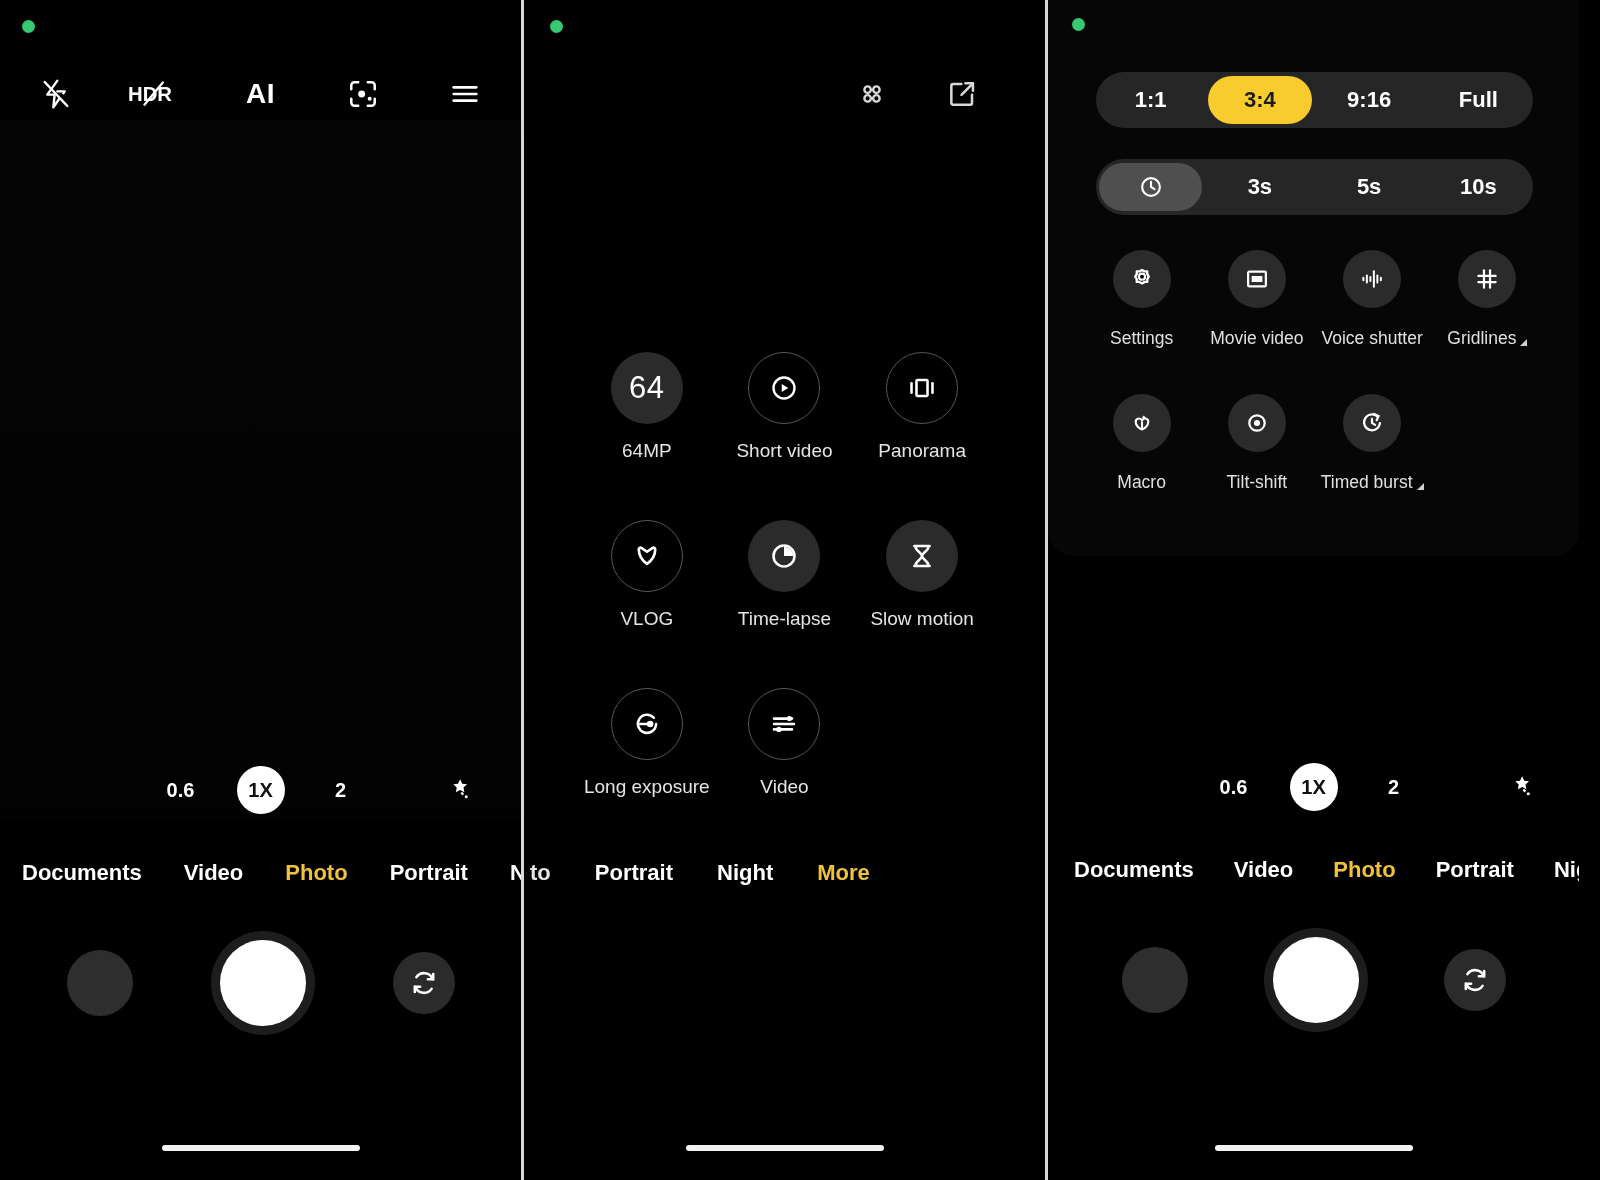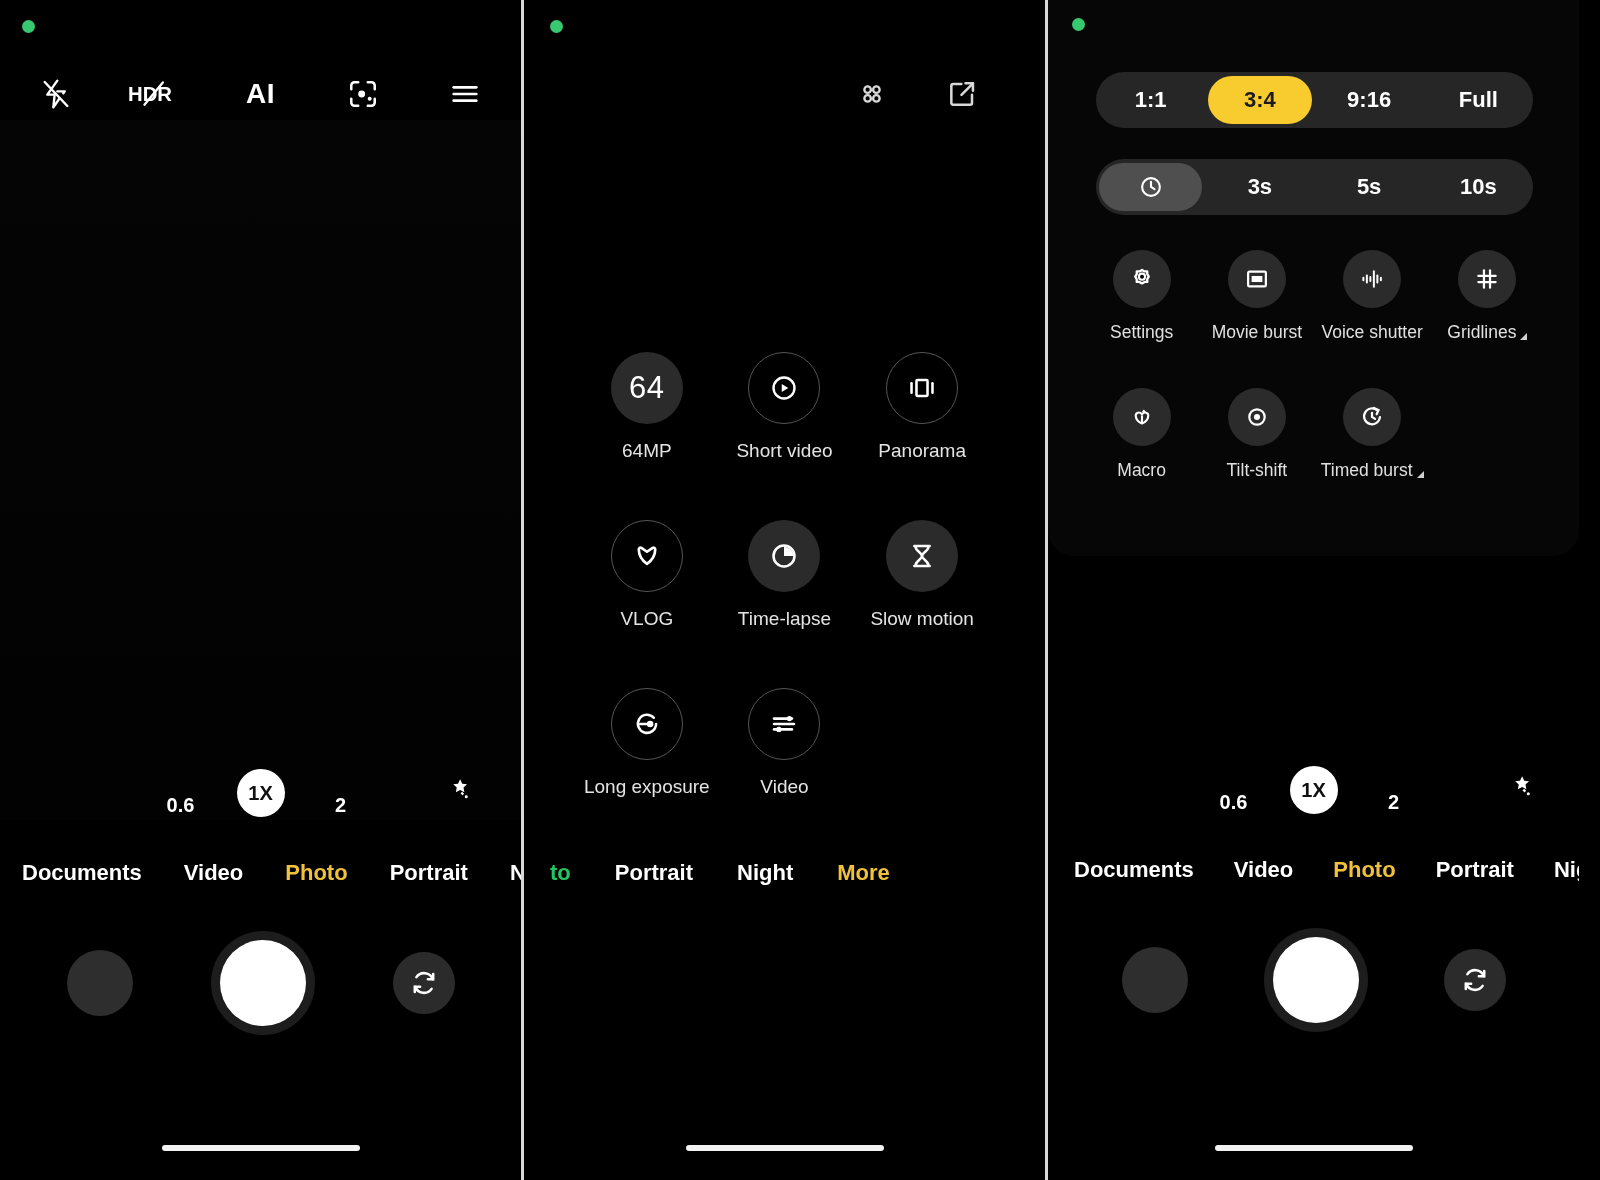--- a/index.html
+++ b/index.html
@@ -125,36 +125,36 @@
     row-gap:45px;
   }
   .tool-cell { display:flex; flex-direction:column; align-items:center; }
   .tool-circle {
     width:58px; height:58px; border-radius:50%;
     background:#2b2b2b;
     display:flex; align-items:center; justify-content:center;
     color:#fff;
   }
   .tool-label {
-    margin-top:14px;
+    margin-top:20px;
     font-size:17.5px; color:#e0e0e0; white-space:nowrap;
     display:flex; align-items:center; gap:4px;
   }
   .expand-tri {
     width:0; height:0;
     border-left:7px solid transparent;
     border-bottom:7px solid #d0d0d0;
     position:relative; top:4px;
   }
 
   
   .zoom-row {
     position:absolute;
     height:54px;
-    display:flex; align-items:flex-end;
+    display:flex; align-items:center;
   }
   .zoom-step {
     color:#fff; font-size:20px; font-weight:700;
     display:flex; align-items:center; justify-content:center;
     min-width:44px;
   }
   .zoom-step.selected {
     width:48px; height:48px; border-radius:50%;
     background:#fff; color:#111; font-size:20px;
   }
@@ -402,21 +402,21 @@
             <line x1="5" y1="15.8" x2="17.6" y2="15.8"></line>
             <circle cx="15.8" cy="8.2" r="1.9" fill="#fff" stroke="none"></circle>
             <circle cx="8.4" cy="15.8" r="1.9" fill="#fff" stroke="none"></circle>
           </svg>
         </div>
         <span class="mode-label">Video</span>
       </div>
     </div>
 
     <div class="mode-tabs" style="top:840px; left:0px; gap:44px; padding-left:6px;">
-      <span class="mode-tab clipped" style="color:#22c55e;margin-left:20px;">to</span>
+      <span class="mode-tab clipped" style="color:#e5e5e5;">to</span>
       <span class="mode-tab">Portrait</span>
       <span class="mode-tab">Night</span>
       <span class="mode-tab active">More</span>
     </div>
 
     <div class="home-indicator" style="bottom:29px; left:50%; transform:translateX(-50%); width:198px;"></div>
   </div>
 
   <div class="divider"></div>
 
@@ -454,21 +454,21 @@
         <span class="tool-label">Settings</span>
       </div>
 
       <div class="tool-cell">
         <div class="tool-circle">
           <svg width="28" height="28" viewBox="0 0 24 24" fill="none" stroke="#fff" stroke-width="1.9">
             <rect x="4.4" y="5.6" width="15.2" height="12.8" rx="1.1"></rect>
             <rect x="7.4" y="9.4" width="9.2" height="5.2" fill="#fff" stroke="none"></rect>
           </svg>
         </div>
-        <span class="tool-label">Movie burst</span>
+        <span class="tool-label">Movie video</span>
       </div>
 
       <div class="tool-cell">
         <div class="tool-circle">
           <svg width="28" height="28" viewBox="0 0 24 24" stroke="#fff" stroke-width="1.7" stroke-linecap="round">
             <line x1="4.6" y1="11" x2="4.6" y2="13"></line>
             <line x1="7.6" y1="9" x2="7.6" y2="15"></line>
             <line x1="10.6" y1="10.2" x2="10.6" y2="13.8"></line>
             <line x1="13.6" y1="5.4" x2="13.6" y2="18.6"></line>
             <line x1="16.6" y1="9" x2="16.6" y2="15"></line>

